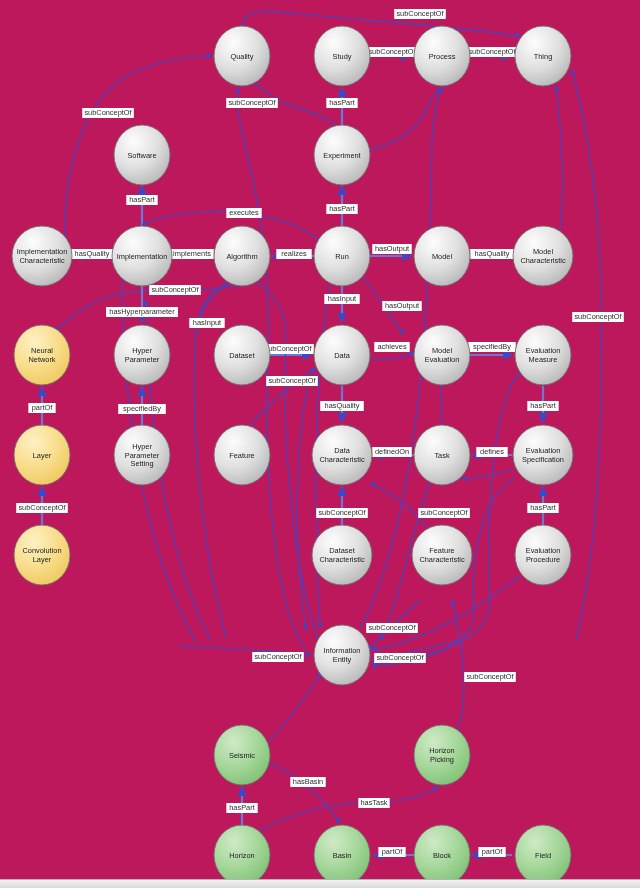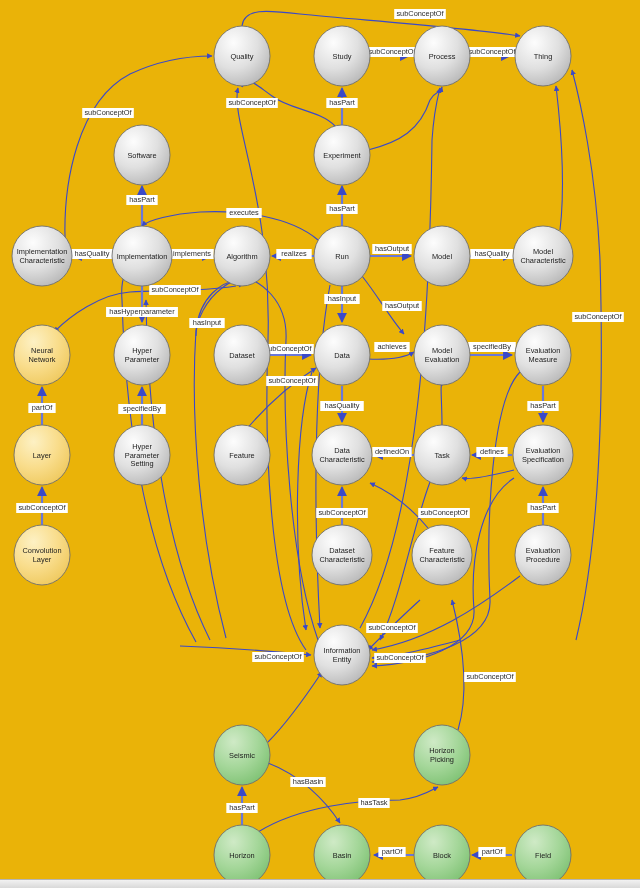--- a/index.html
+++ b/index.html
@@ -1,17 +1,17 @@
 <!DOCTYPE html>
 <html><head>
 <meta charset="utf-8">
 <style>
   html,body{margin:0;padding:0;background:#ffffff;}
   body{width:640px;height:888px;font-family:"Liberation Sans",sans-serif;}
-  #canvas{position:relative;width:640px;height:888px;overflow:hidden;background:#eab308;}
+  #canvas{position:relative;width:640px;height:888px;overflow:hidden;background:#be185d;}
   svg#graph{position:absolute;left:0;top:0;width:640px;height:888px;}
   .edge{fill:none;stroke:#3a49c8;stroke-width:1.1;}
   .edge-thick{fill:none;stroke:#6b78d8;stroke-width:2.2;}
   .elabel{font-family:"Liberation Sans",sans-serif;font-size:7.4px;fill:#2b2b2b;
           text-anchor:middle;dominant-baseline:middle;}
   .elabel-bg{fill:#ffffff;}
   .nlabel{font-family:"Liberation Sans",sans-serif;font-size:7.4px;fill:#1a1a1a;
           text-anchor:middle;}
   .node-ell{stroke:#6e6e6e;stroke-width:0.9;}
   .bottombar{position:absolute;left:0;bottom:0;width:640px;height:8px;

